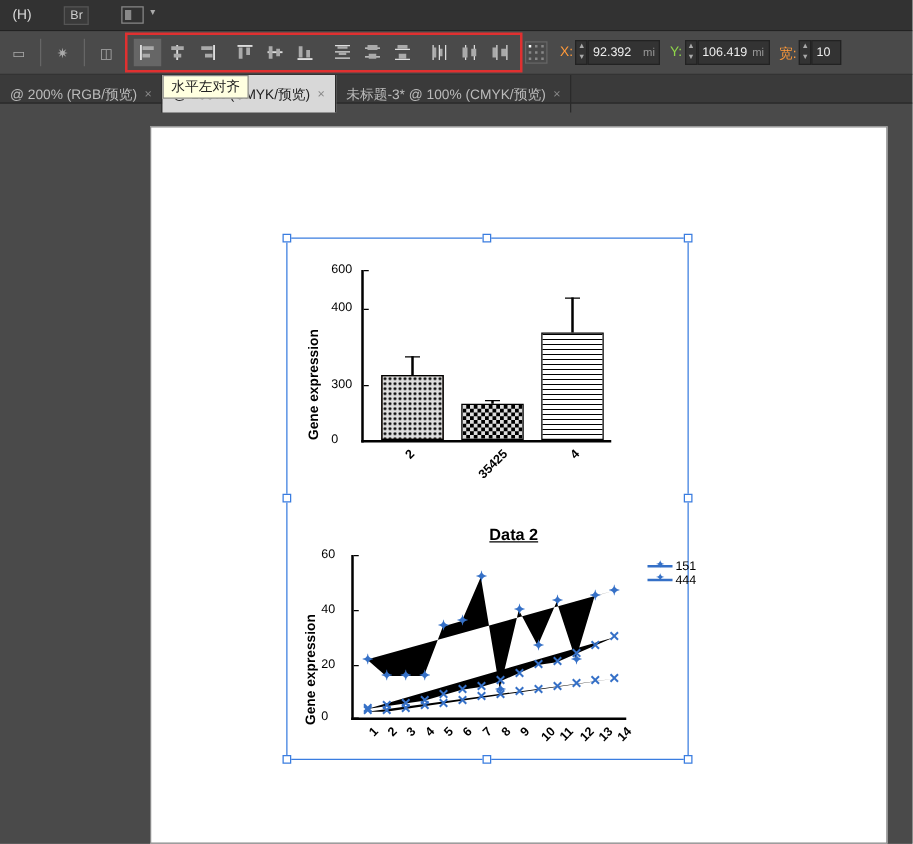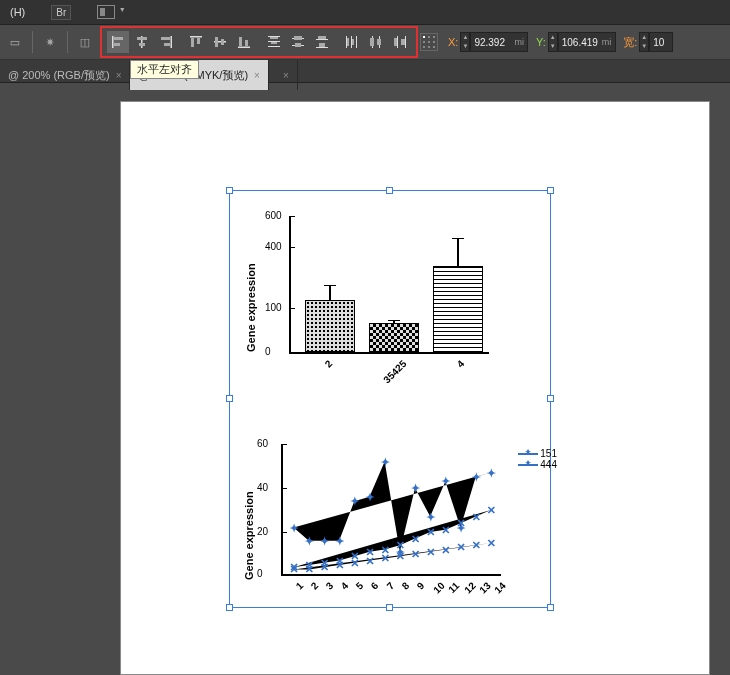--- a/index.html
+++ b/index.html
@@ -287,20 +287,21 @@
 <div class="tabbar">
   <div class="tab">
       <span>@ 200% (RGB/预览)</span>
       <span class="x">×</span>
     </div>
   <div class="tab active">
       <span>@ 100% (CMYK/预览)</span>
       <span class="x">×</span>
     </div>
   <div class="tab">
+      <span>未标题-3* @ 100% (CMYK/预览)</span>
       <span class="x">×</span>
     </div>
 </div>
 
 <div class="tooltip">水平左对齐</div>
 
 <div class="canvas-area">
   <div class="page">
 
     <div class="sel-box" style="left:108px;top:88px;width:322px;height:418px;">
@@ -312,39 +313,40 @@
       <div class="handle bl"></div>
         <div class="handle bm"></div>
         <div class="handle br"></div>
     </div>
 
     <div class="chart" style="left:120px;top:90px;width:250px;height:200px;">
       <div class="ylabel" style="left:4px;top:160px;">Gene expression</div>
       <div class="plot" style="left:48px;top:24px;width:200px;height:138px;">
         <div class="ytick" style="top:-6px">600</div>
         <div class="ytick" style="top:25px">400</div>
-        <div class="ytick" style="top:86px">100</div>
+        <div class="ytick" style="top:86px">300</div>
         <div class="ytick" style="top:130px">0</div>
 
         <div class="bar dotted" style="left:14px;width:50px;height:52px;"></div>
         <div class="errbar" style="left:38px;bottom:52px;height:15px;"></div>
           <div class="errcap" style="left:33px;bottom:66px;"></div>
         <div class="bar check" style="left:78px;width:50px;height:29px;"></div>
         <div class="errbar" style="left:102px;bottom:29px;height:3px;"></div>
           <div class="errcap" style="left:97px;bottom:31px;"></div>
         <div class="bar stripe" style="left:142px;width:50px;height:86px;"></div>
         <div class="errbar" style="left:166px;bottom:86px;height:28px;"></div>
           <div class="errcap" style="left:161px;bottom:113px;"></div>
         <div class="xtick" style="left:30px;top:142px">2</div>
         <div class="xtick" style="left:82px;top:142px">35425</div>
         <div class="xtick" style="left:162px;top:142px">4</div>
       </div>
     </div>
 
     <div class="chart" style="left:110px;top:318px;width:320px;height:200px;">
+      <div class="chart-title" style="margin-left:40px;">Data 2</div>
       <div class="ylabel" style="left:12px;top:160px;">Gene expression</div>
       <div class="plot" style="left:50px;top:24px;width:220px;height:132px;">
         <div class="ytick" style="top:-6px">60</div>
         <div class="ytick" style="top:38px">40</div>
         <div class="ytick" style="top:82px">20</div>
         <div class="ytick" style="top:124px">0</div>
         <svg style="position:absolute;left:0;top:0;width:220px;height:132px;overflow:visible">
           <polyline id="s1" class="series" points="10.620689655172413,83.6 25.79310344827586,96.8 40.96551724137932,96.8 56.13793103448276,96.8 71.3103448275862,57.2 86.48275862068967,52.8 101.65517241379311,17.599999999999994 116.82758620689656,107.8 132,44 147.17241379310343,72.6 162.3448275862069,37.400000000000006 177.51724137931035,83.6 192.68965517241378,33 207.86206896551724,28.599999999999994"></polyline>
           <polyline id="s2" class="series" points="10.620689655172413,123.2 25.79310344827586,121 40.96551724137932,118.8 56.13793103448276,116.6 71.3103448275862,112.2 86.48275862068967,107.8 101.65517241379311,105.6 116.82758620689656,101.2 132,94.6 147.17241379310343,88 162.3448275862069,85.80000000000001 177.51724137931035,79.19999999999999 192.68965517241378,72.6 207.86206896551724,66"></polyline>
           <polyline id="s3" class="series" points="10.620689655172413,125.4 25.79310344827586,125.4 40.96551724137932,123.2 56.13793103448276,121 71.3103448275862,118.8 86.48275862068967,116.6 101.65517241379311,114.4 116.82758620689656,112.2 132,110 147.17241379310343,107.8 162.3448275862069,105.6 177.51724137931035,103.4 192.68965517241378,101.2 207.86206896551724,99"></polyline>

